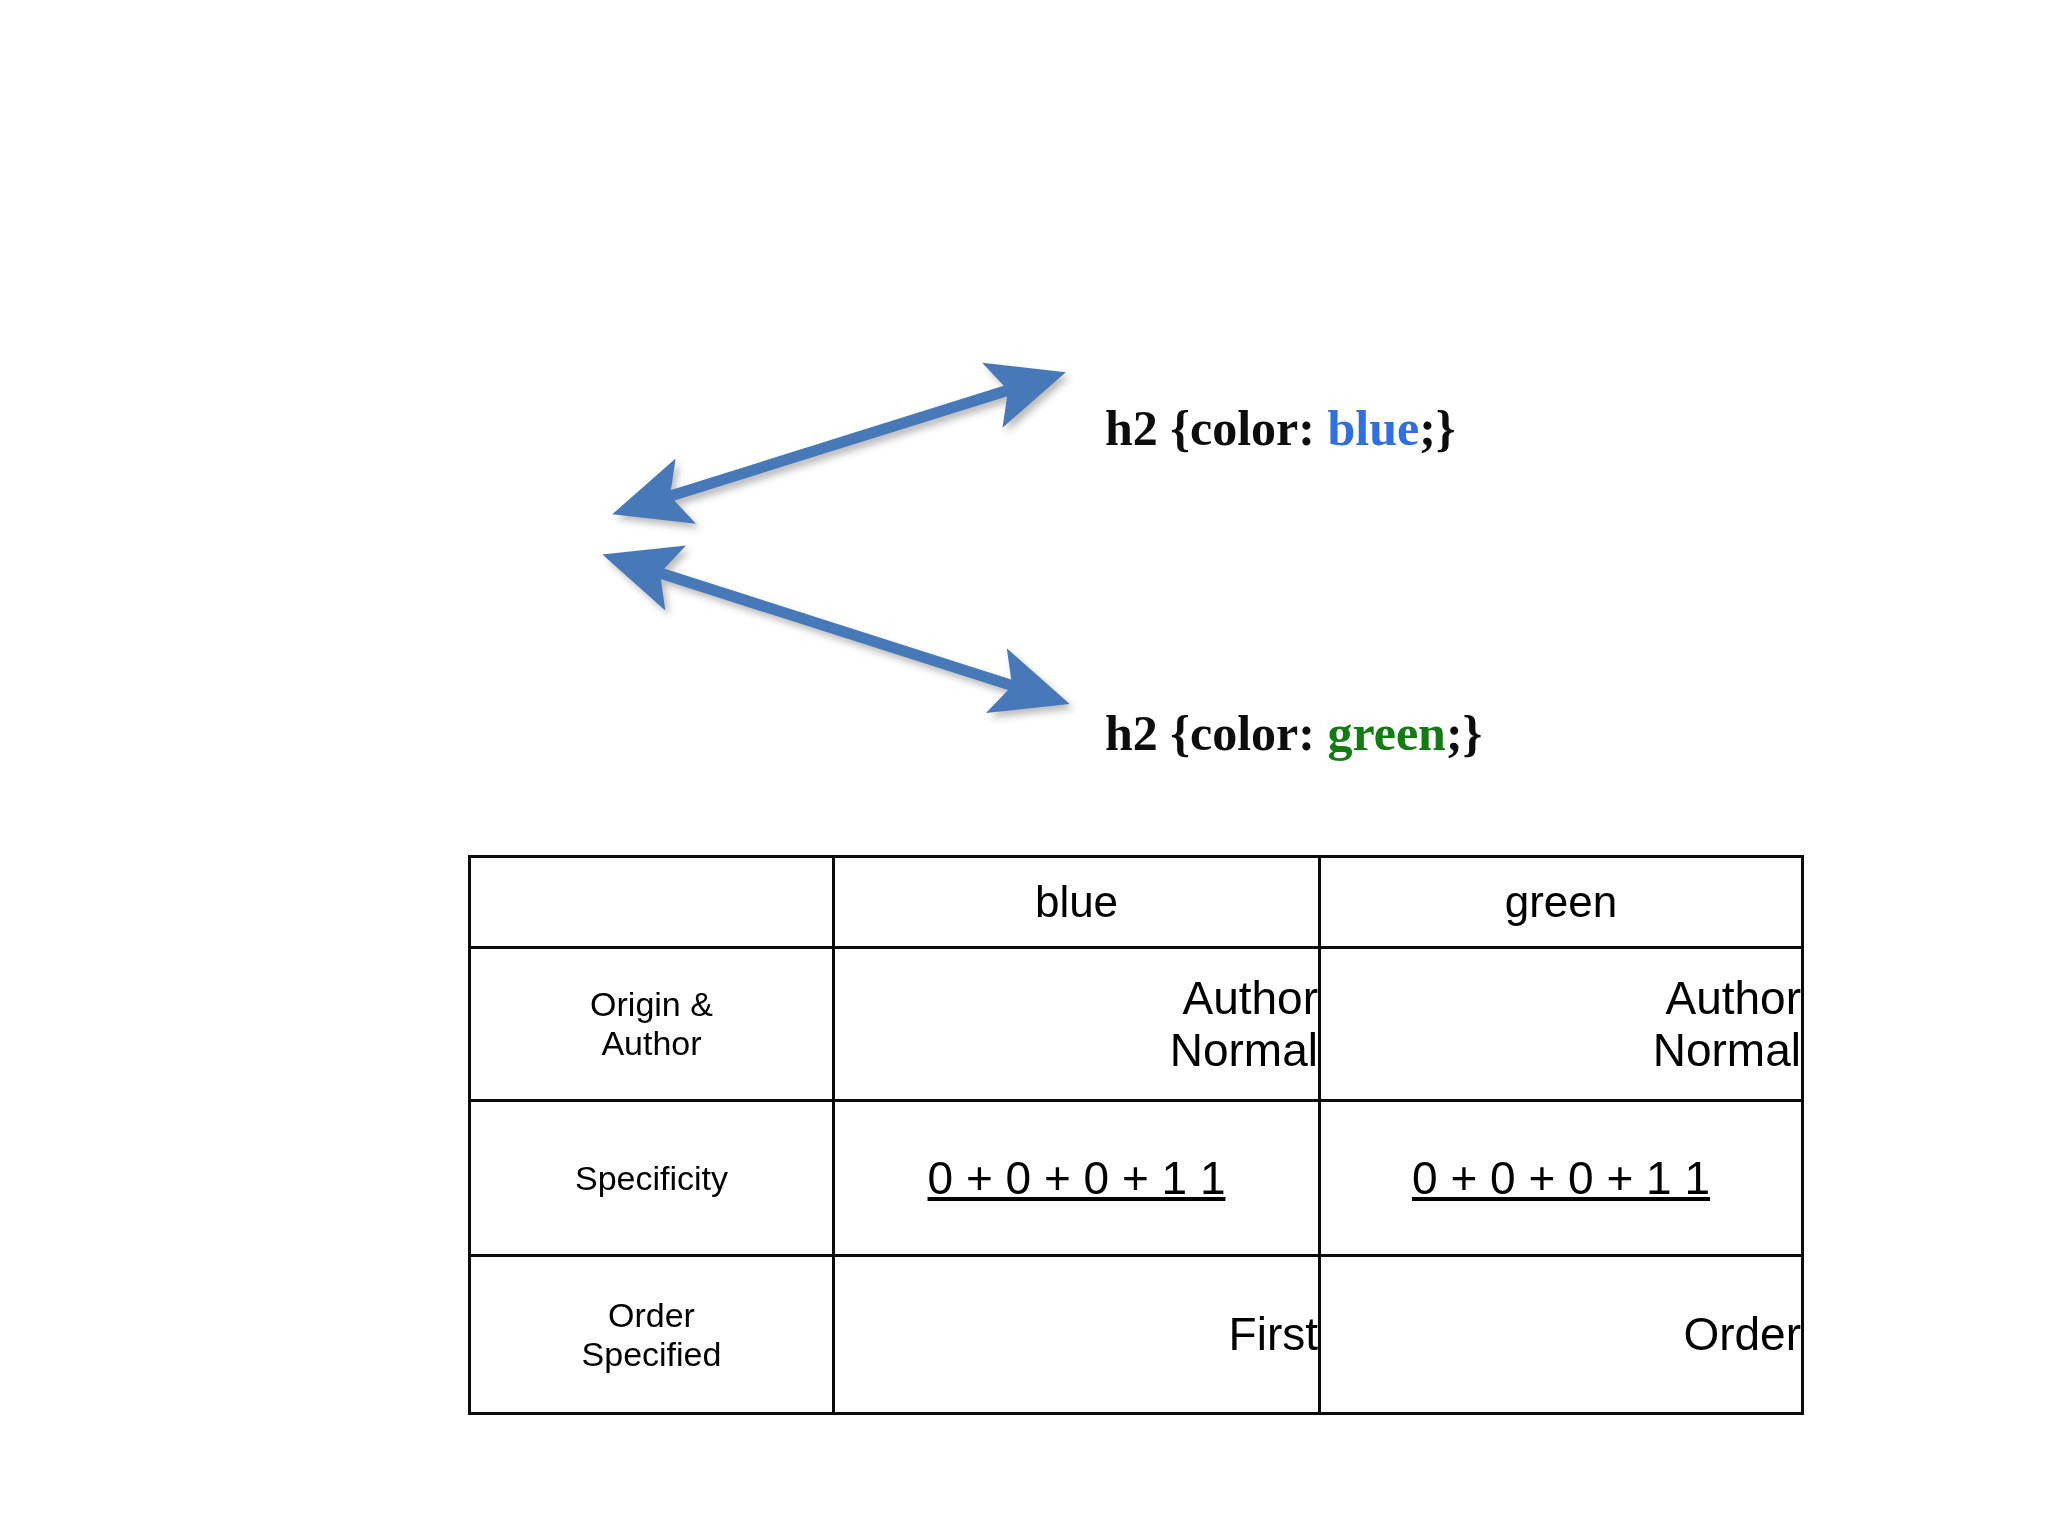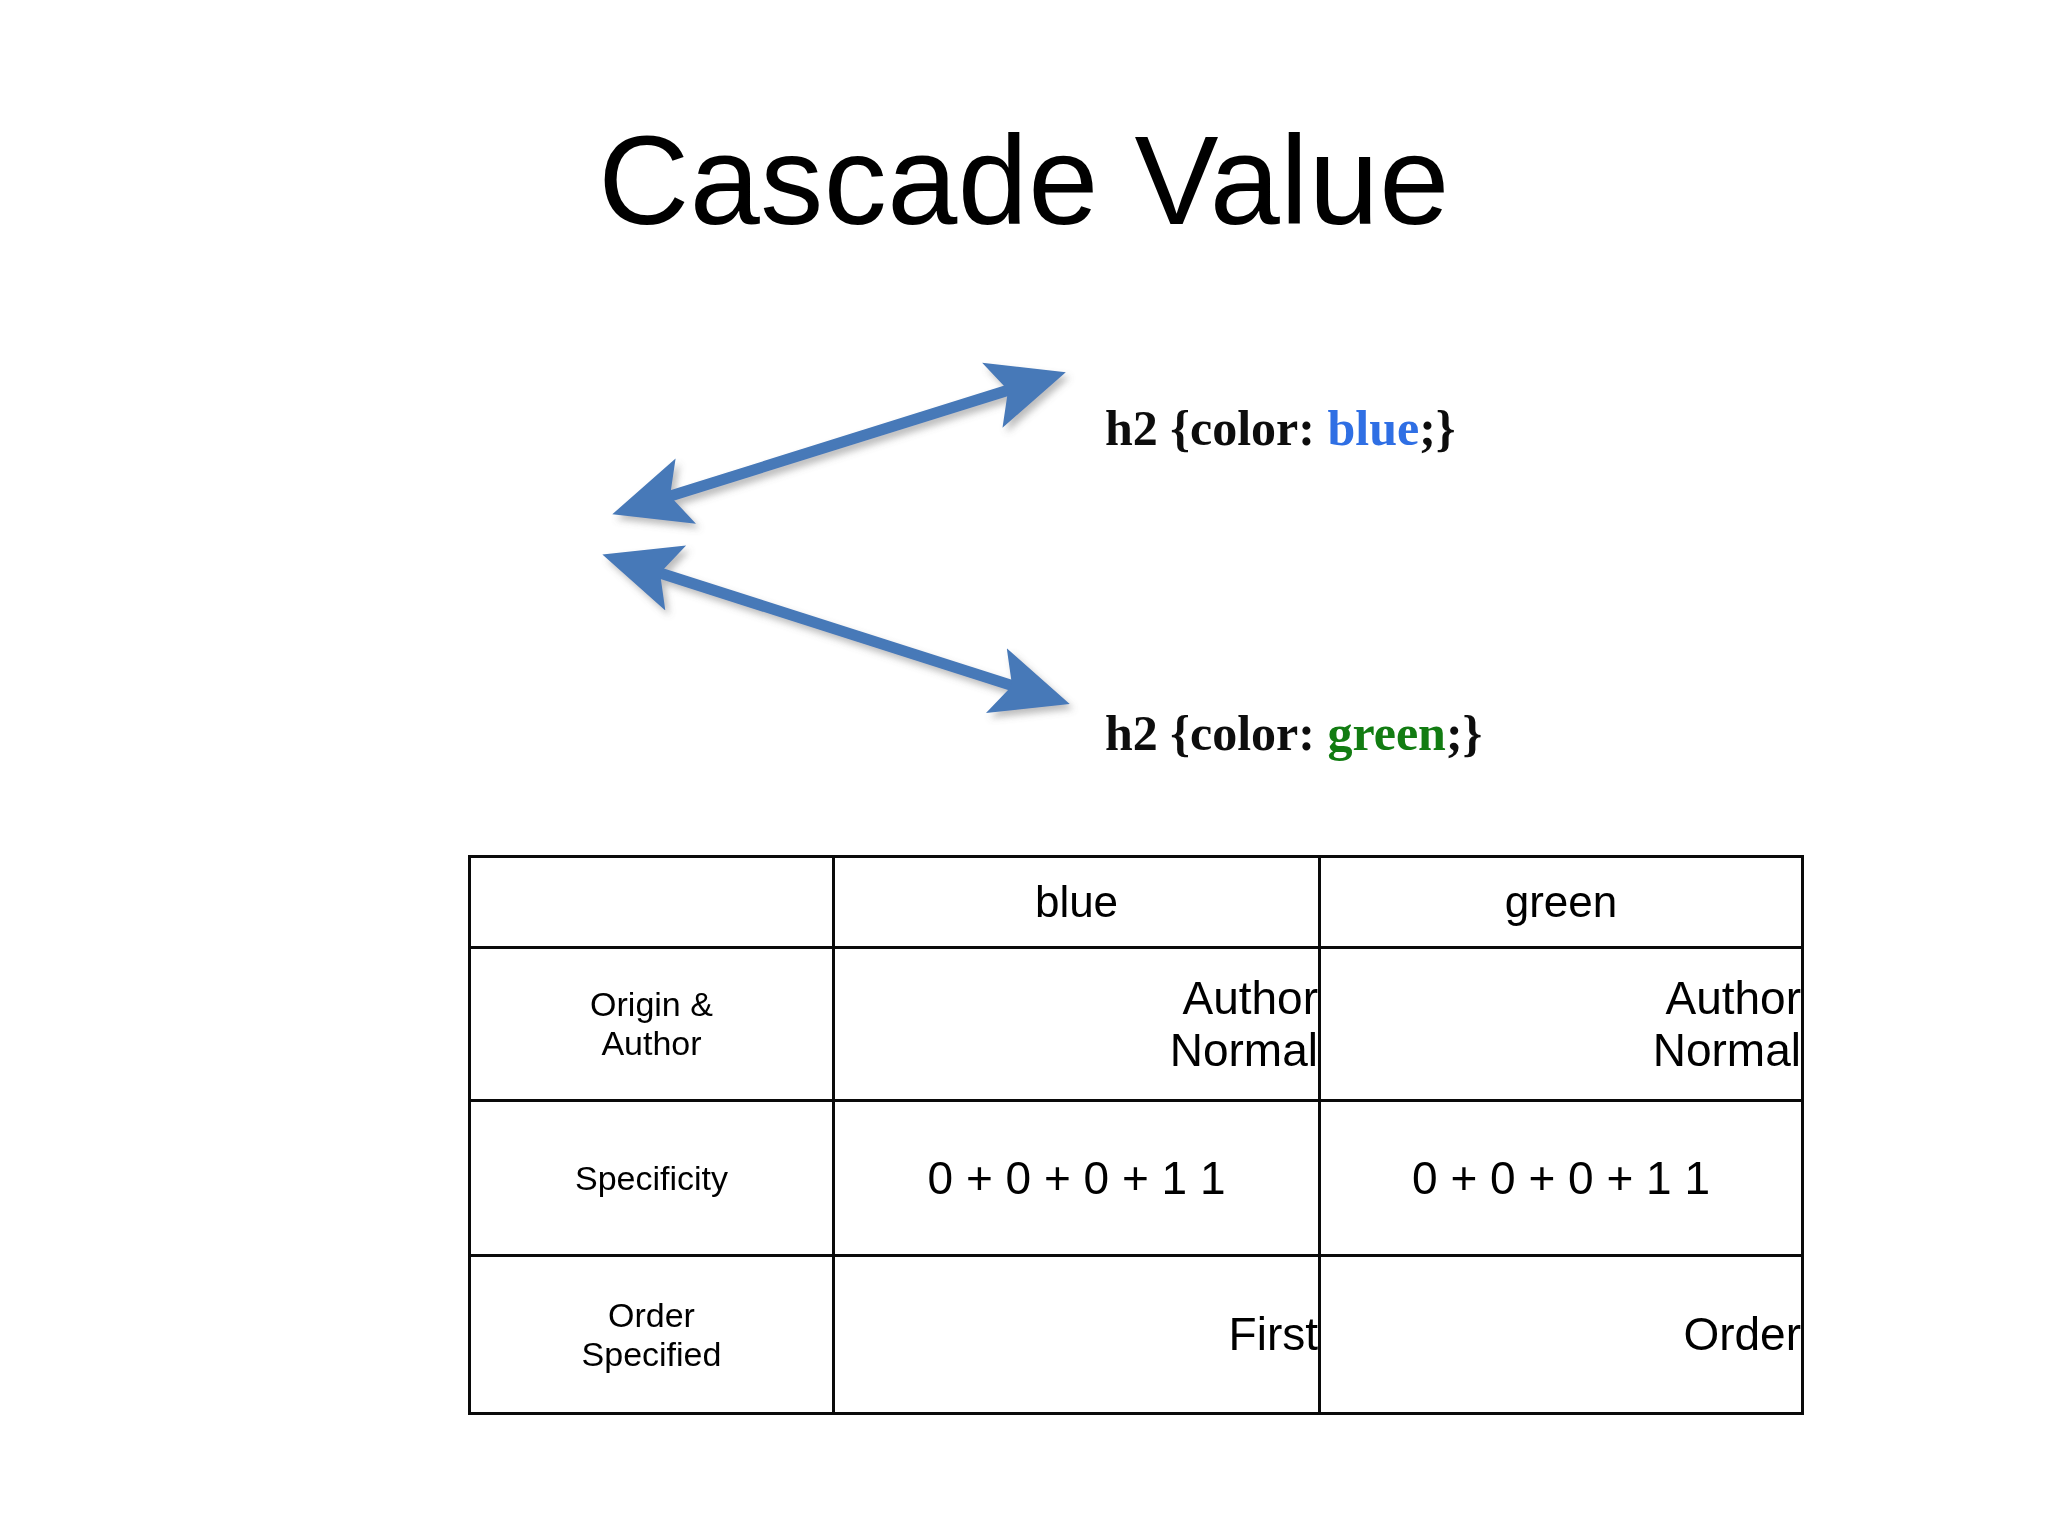--- a/index.html
+++ b/index.html
@@ -121,28 +121,28 @@
     font-size: 46px;
     text-align: justify;
     text-align-last: center;
     padding: 0 4px;
     line-height: 1.18;
   }
   .spec-inner {
     display: block;
     text-align: justify;
     text-align-last: center;
+    text-decoration: underline;
   }
 </style>
 </head>
 <body>
 
 <div id="slide">
 
-  <div id="slide-title">Cascade Value</div>
 
   <svg id="arrows" viewBox="0 0 2048 1536" width="2048" height="1536" xmlns="http://www.w3.org/2000/svg">
     <defs>
       <marker id="head-end" markerWidth="7" markerHeight="7" refX="3.4" refY="3.5" orient="auto" markerUnits="strokeWidth">
         <path d="M0,0.4 L7,3.5 L0,6.6 L1.5,3.5 Z" fill="#4779b8"></path>
       </marker>
       <marker id="head-start" markerWidth="7" markerHeight="7" refX="3.6" refY="3.5" orient="auto-start-reverse" markerUnits="strokeWidth">
         <path d="M0,0.4 L7,3.5 L0,6.6 L1.5,3.5 Z" fill="#4779b8"></path>
       </marker>
       <filter id="softshadow" x="-25%" y="-25%" width="160%" height="170%">

